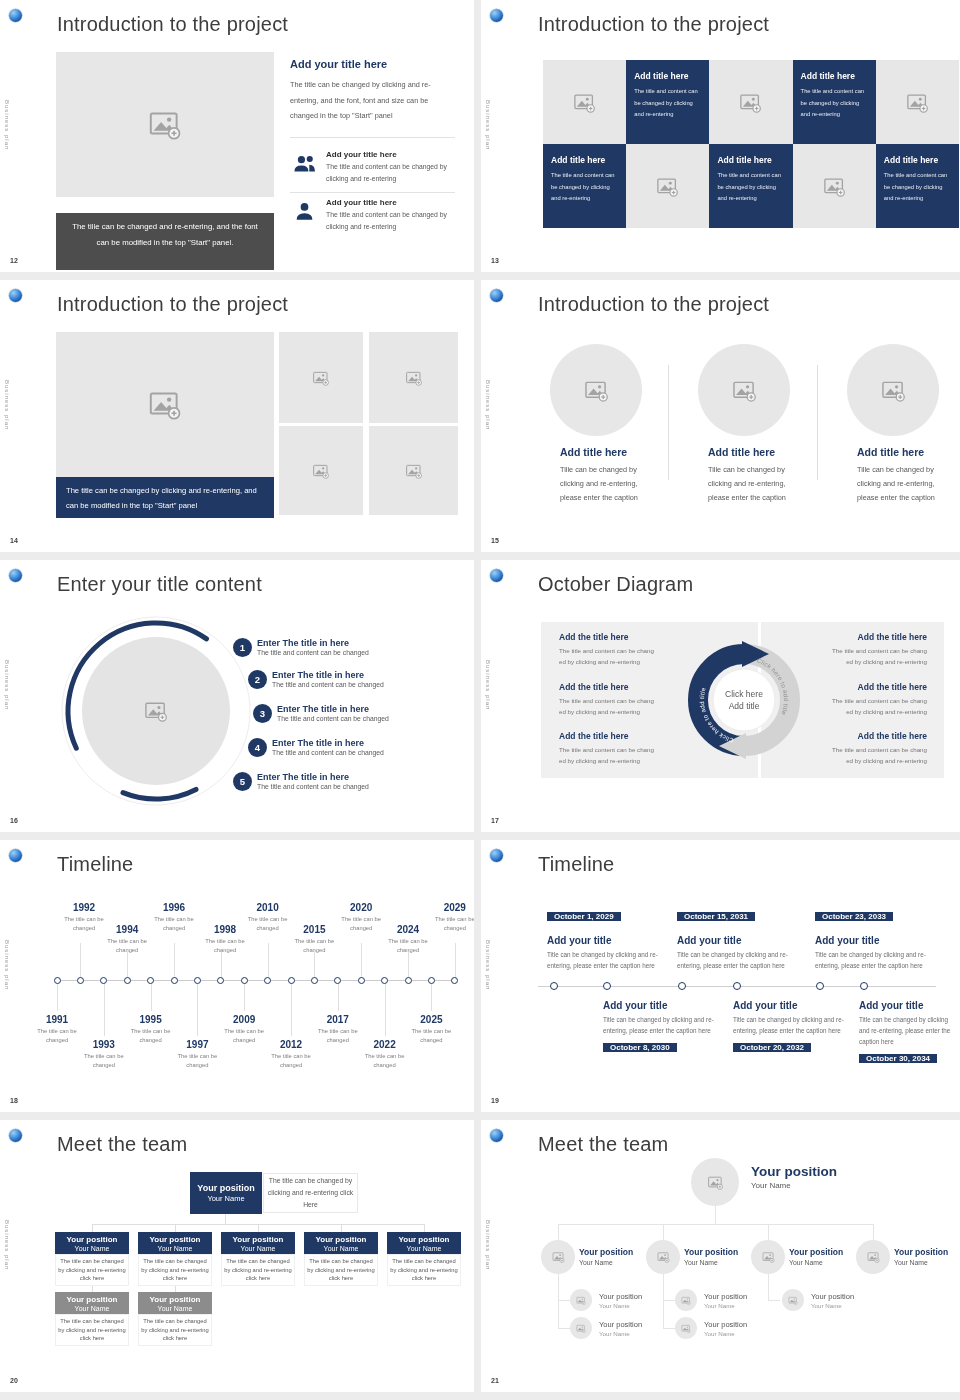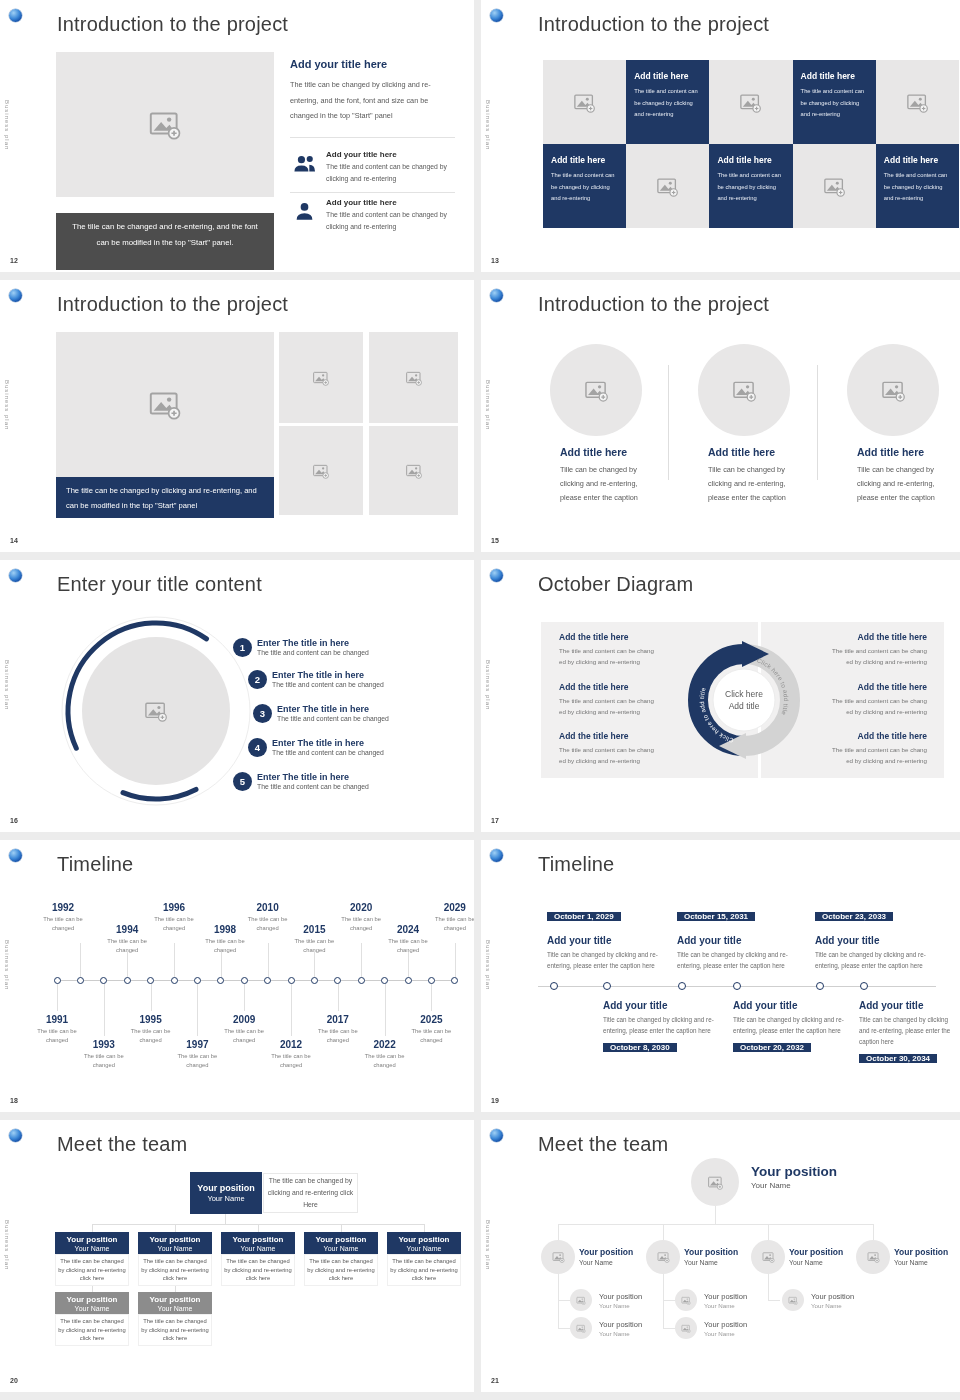--- a/index.html
+++ b/index.html
@@ -430,21 +430,21 @@
     <div class="t18-line"></div>
     <div class="abs" id="t18" style="left:0;top:0;width:474px;height:272px;">
         <div class="t18-stub" style="left: 57px; top: 143px; height: 28px;"></div>
         <div class="t18-node" style="left: 53.5px;"></div>
         <div class="t18-label" style="left: 33px; top: 174px;">
           <div class="t18-year">1991</div>
           <div class="t18-cap">The title can be changed</div>
         </div>
         <div class="t18-stub" style="left: 80.4px; top: 103px; height: 36px;"></div>
         <div class="t18-node" style="left: 76.9px;"></div>
-        <div class="t18-label" style="left: 39px; top: 62px;">
+        <div class="t18-label" style="left: 60px; top: 62px;">
           <div class="t18-year">1992</div>
           <div class="t18-cap">The title can be changed</div>
         </div>
         <div class="t18-stub" style="left: 103.8px; top: 143px; height: 53px;"></div>
         <div class="t18-node" style="left: 100.3px;"></div>
         <div class="t18-label" style="left: 79.8px; top: 199px;">
           <div class="t18-year">1993</div>
           <div class="t18-cap">The title can be changed</div>
         </div>
         <div class="t18-stub" style="left: 127.2px; top: 112px; height: 26px;"></div>

